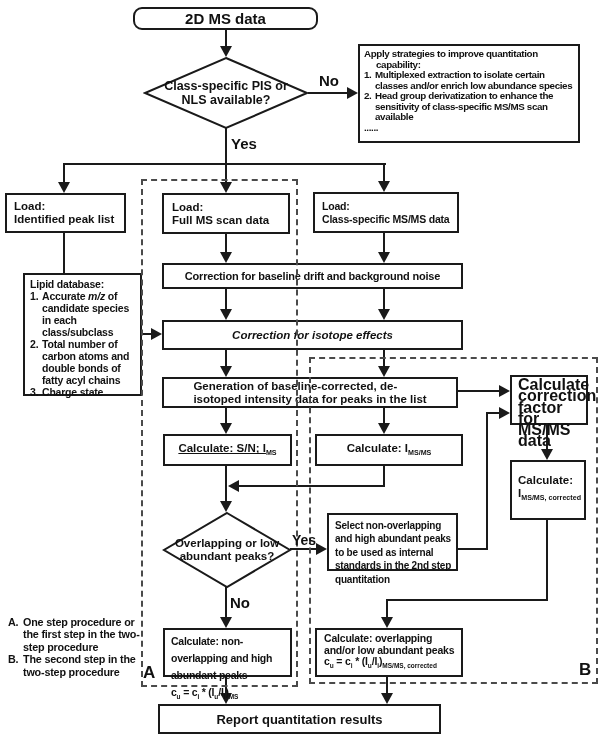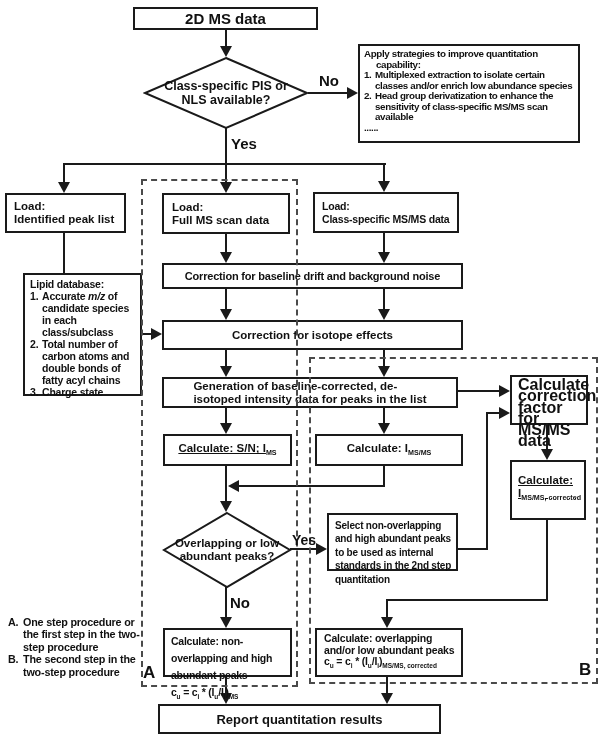--- a/index.html
+++ b/index.html
@@ -103,21 +103,21 @@
   <div class="vl" style="left:546px;top:520px;height:81px;"></div>
   <div class="hl" style="left:386px;top:599px;width:162px;"></div>
   <div class="vl" style="left:386px;top:599px;height:18px;"></div>
   <div class="ad" style="left:381px;top:617px;"></div>
 
   <div class="vl" style="left:225px;top:677px;height:16px;"></div>
   <div class="ad" style="left:220px;top:693px;"></div>
   <div class="vl" style="left:386px;top:677px;height:16px;"></div>
   <div class="ad" style="left:381px;top:693px;"></div>
 
-  <div class="box center" style="left:133px;top:7px;width:185px;height:23px;font-size:15px;border-width:2.5px;">
+  <div class="box center" style="left:133px;top:7px;width:185px;height:23px;font-size:15px;border-width:2.5px;border-radius:9px;">
     <span>2D MS data</span>
   </div>
 
   <svg class="dia" style="left:143px;top:56px;" width="166" height="74" viewBox="0 0 166 74">
     <polygon points="83,2 164,37 83,72 2,37" fill="#ffffff" stroke="#1a1a1a" stroke-width="2"></polygon>
   </svg>
   <div class="diatext" style="left:150px;top:57px;width:152px;height:72px;font-size:12.5px;line-height:14px;">
     <span>Class-specific PIS or NLS available?</span>
   </div>
   <div class="lbl" style="left:319px;top:72px;font-size:15px;">No</div>
@@ -164,21 +164,21 @@
 
   <div class="box leftpad" style="left:313px;top:192px;width:146px;height:41px;padding-left:7px;font-size:10.5px;line-height:13px;letter-spacing:-0.2px;">
     <div>Load:</div>
     <div>Class-specific MS/MS data</div>
   </div>
 
   <div class="box center" style="left:162px;top:263px;width:301px;height:26px;font-size:11px;letter-spacing:-0.2px;white-space:nowrap;">
     <span>Correction for baseline drift and background noise</span>
   </div>
 
-  <div class="box center" style="left:162px;top:320px;width:301px;height:30px;font-size:11.5px;">
+  <div class="box center" style="left:162px;top:320px;width:301px;height:30px;font-size:11.5px;font-style:italic;">
     <span>Correction for isotope effects</span>
   </div>
 
   <div class="box center" style="left:162px;top:377px;width:296px;height:31px;font-size:11.5px;line-height:13px;">
     <div style="text-align:left;white-space:nowrap;">
       <div>Generation of baseline-corrected, de-</div>
       <div>isotoped intensity data for peaks in the list</div>
     </div>
   </div>
 
@@ -200,21 +200,21 @@
   <div class="lbl" style="left:230px;top:594px;font-size:15px;">No</div>
 
   <div class="box" style="left:327px;top:513px;width:131px;height:58px;padding:4px 3px 0 6px;font-size:10px;line-height:13.4px;letter-spacing:-0.2px;">
     <span>Select non-overlapping and high abundant peaks to be used as internal standards in the 2nd step quantitation</span>
   </div>
 
   <div class="box" style="left:510px;top:375px;width:78px;height:50px;padding:2px 0 0 6px;font-size:16px;line-height:11.3px;">
     <span>Calculate correction factor for MS/MS data</span>
   </div>
 
-  <div class="box leftpad" style="left:510px;top:460px;width:76px;height:60px;padding-left:6px;font-size:11.5px;line-height:13px;text-decoration:underline;">
+  <div class="box leftpad" style="left:510px;top:460px;width:76px;height:60px;padding-left:6px;font-size:11.5px;line-height:13px;">
     <div>Calculate:</div>
     <div><span>I</span><sub>MS/MS, corrected</sub></div>
   </div>
 
   <div class="box" style="left:163px;top:628px;width:129px;height:49px;padding:3px 0 16px 6px;font-size:10.5px;line-height:17px;letter-spacing:-0.25px;">
     <div>Calculate: non-overlapping and high abundant peaks</div>
     <div><span>c</span><sub>u</sub><span> = c</span><sub>i</sub><span> * (I</span><sub>u</sub><span>/I</span><sub>i</sub><span>)</span><sub>MS</sub></div>
   </div>
 
   <div class="box" style="left:315px;top:628px;width:148px;height:49px;padding:3px 0 0 7px;font-size:10.5px;line-height:11.6px;letter-spacing:-0.2px;">

